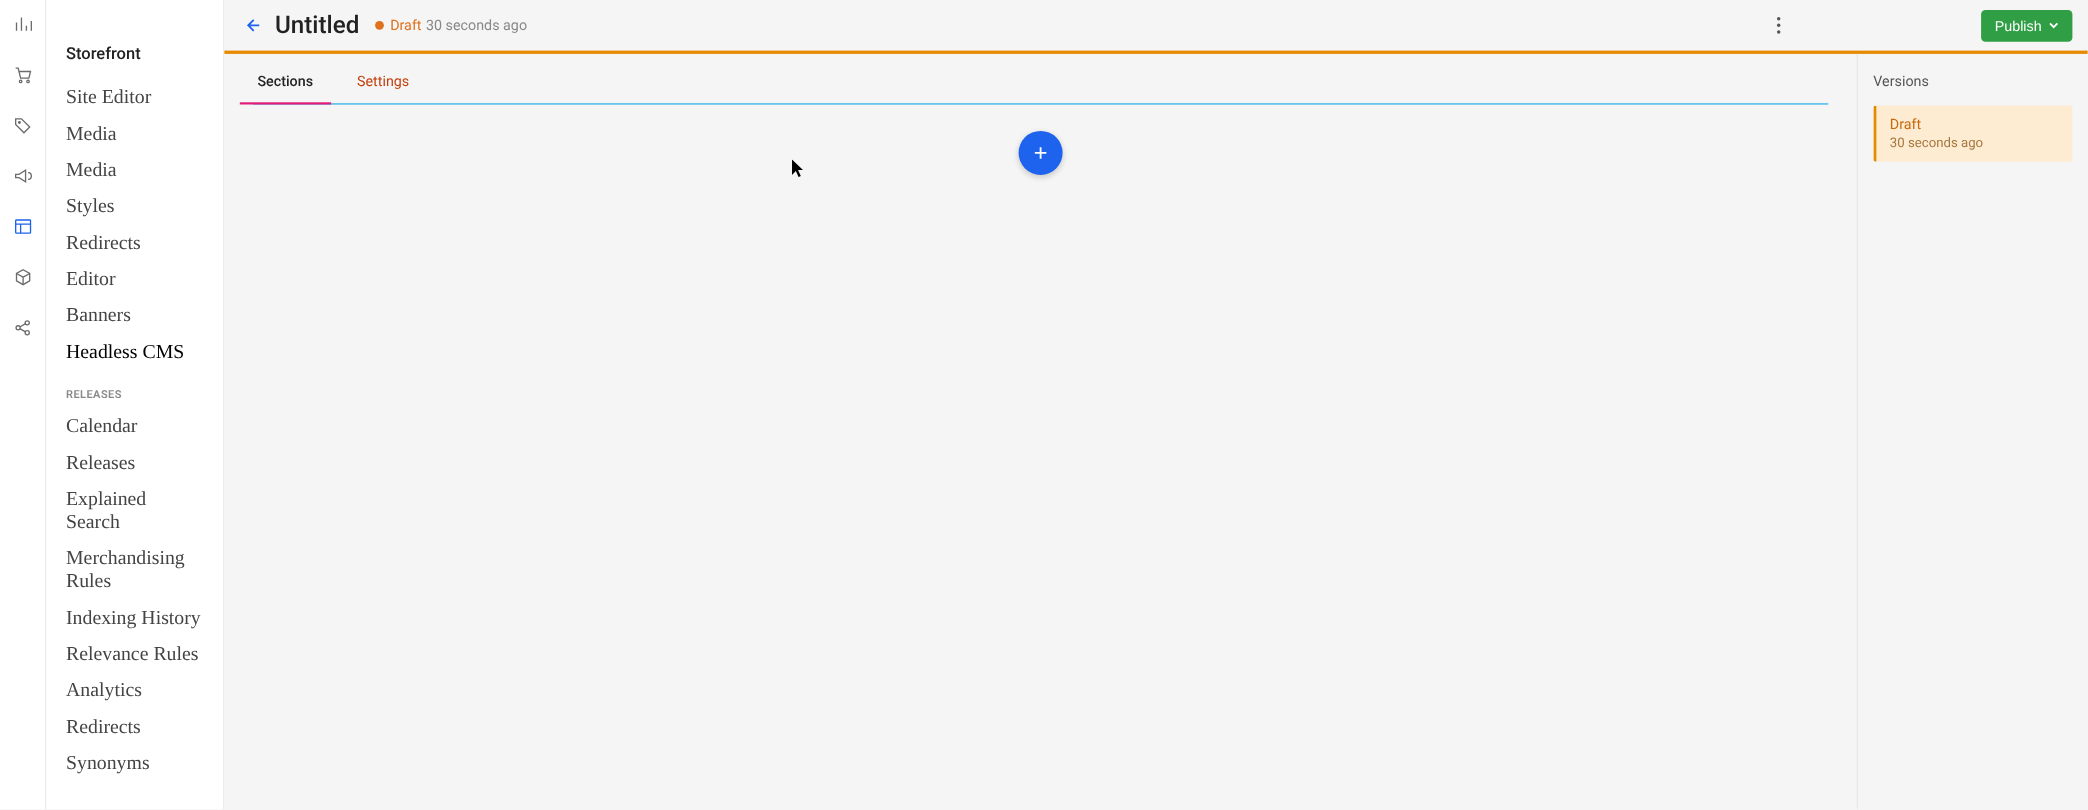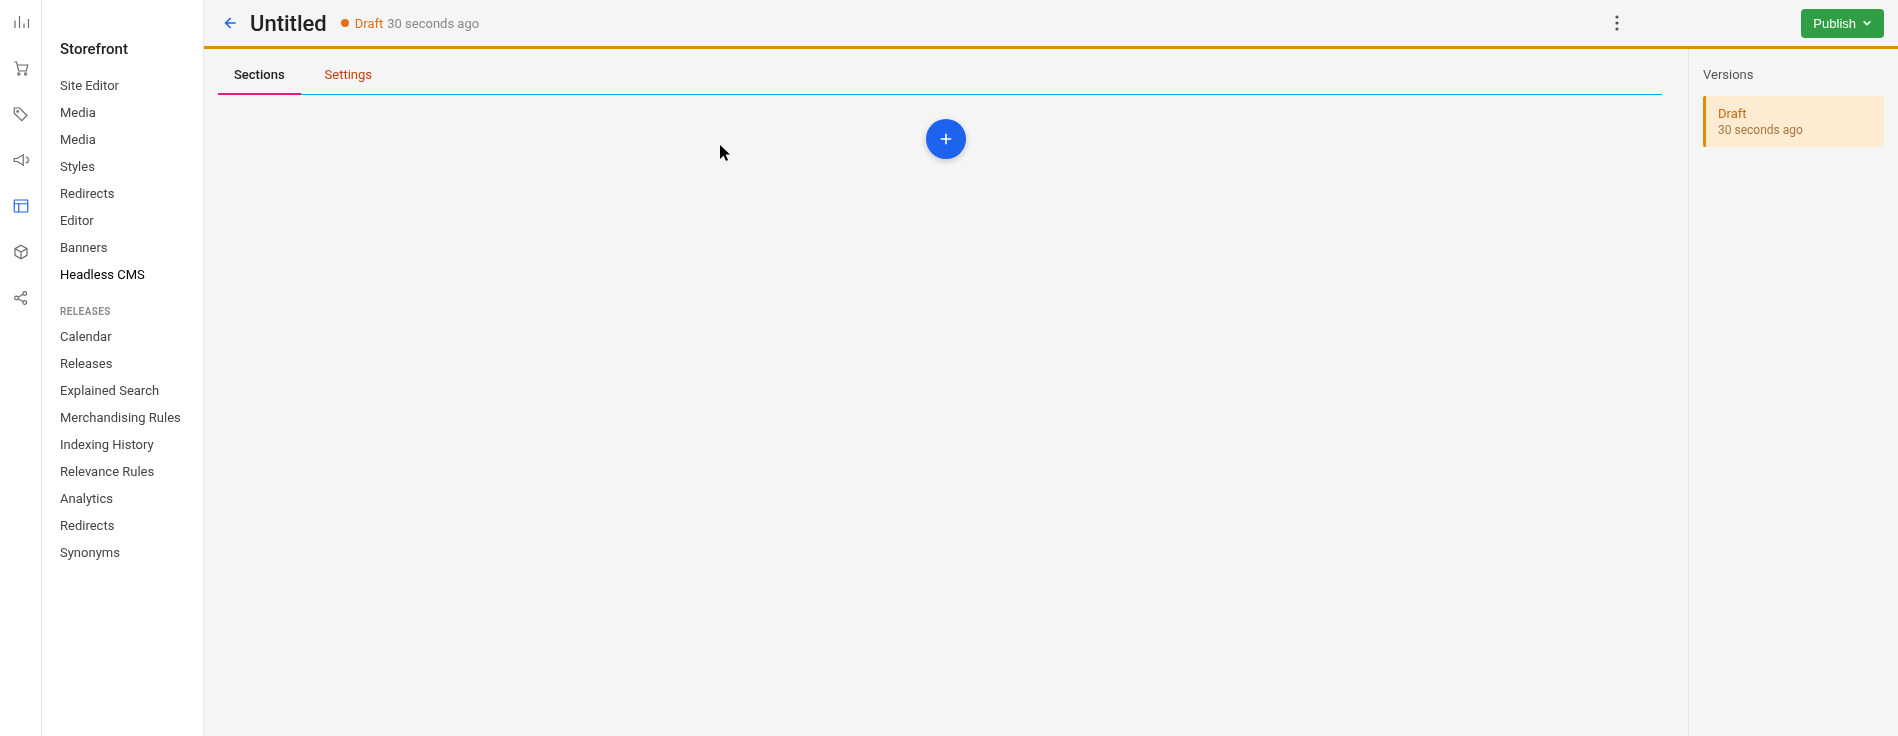--- a/index.html
+++ b/index.html
@@ -8,21 +8,21 @@
 
   
   .icon-rail { width: 42px; background: #fff; border-right: 1px solid #e6e6e6; display: flex; flex-direction: column; align-items: center; padding-top: 10px; gap: 22px; }
   .icon-rail .rail-item { width: 24px; height: 24px; display: flex; align-items: center; justify-content: center; cursor: pointer; color: #6b6b6b; }
   .icon-rail .rail-item.active { color: #1d63ed; }
   .icon-rail svg { width: 18px; height: 18px; stroke: currentColor; fill: none; stroke-width: 1.6; }
 
   
   .sidebar { width: 162px; background: #fff; border-right: 1px solid #e6e6e6; padding: 18px 0 0 0; overflow-y: auto; }
   .sidebar-title { font-size: 15px; font-weight: 500; color: #222; padding: 0 18px 14px 18px; margin-top: 22px; }
-  .sidebar-item { font-size: 13px; color: #444; padding: 6px 18px; cursor: pointer; display: block; }
+  .sidebar-item { font-size: 18px; color: #444; padding: 6px 18px; cursor: pointer; display: block; font-family: Liberation Serif, serif; }
   .sidebar-item.active { color: #000000; }
   .sidebar-heading { font-size: 10px; letter-spacing: 0.4px; color: #888; text-transform: uppercase; padding: 18px 18px 6px 18px; font-weight: 600; }
 
   
   .main { flex: 1; display: flex; flex-direction: column; background: #f5f5f5; min-width: 0; }
 
   
   .topbar { height: 46px; display: flex; align-items: center; padding: 0 14px 0 10px; }
   .back-btn { width: 30px; height: 30px; display: flex; align-items: center; justify-content: center; cursor: pointer; color: #1d63ed; }
   .back-btn svg { width: 20px; height: 20px; stroke: currentColor; fill: none; stroke-width: 2; }

